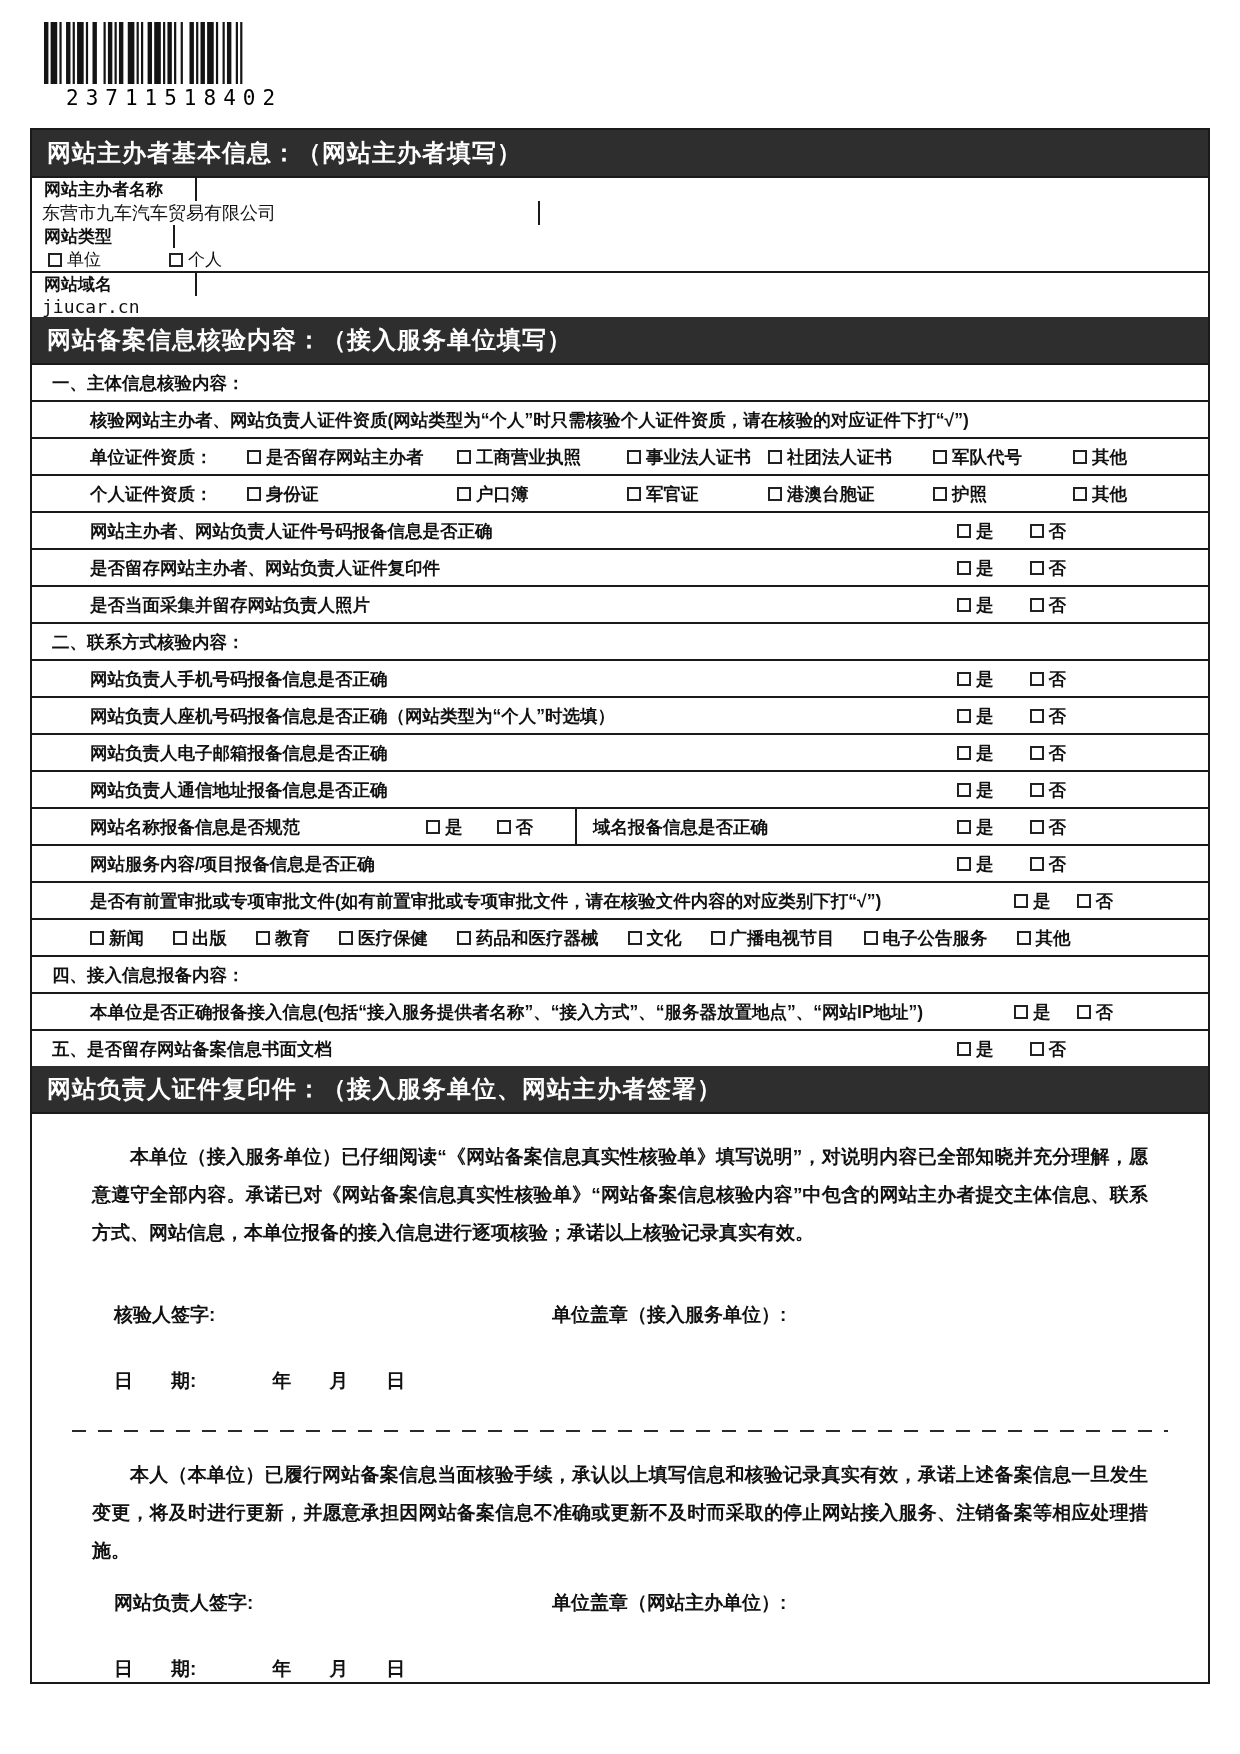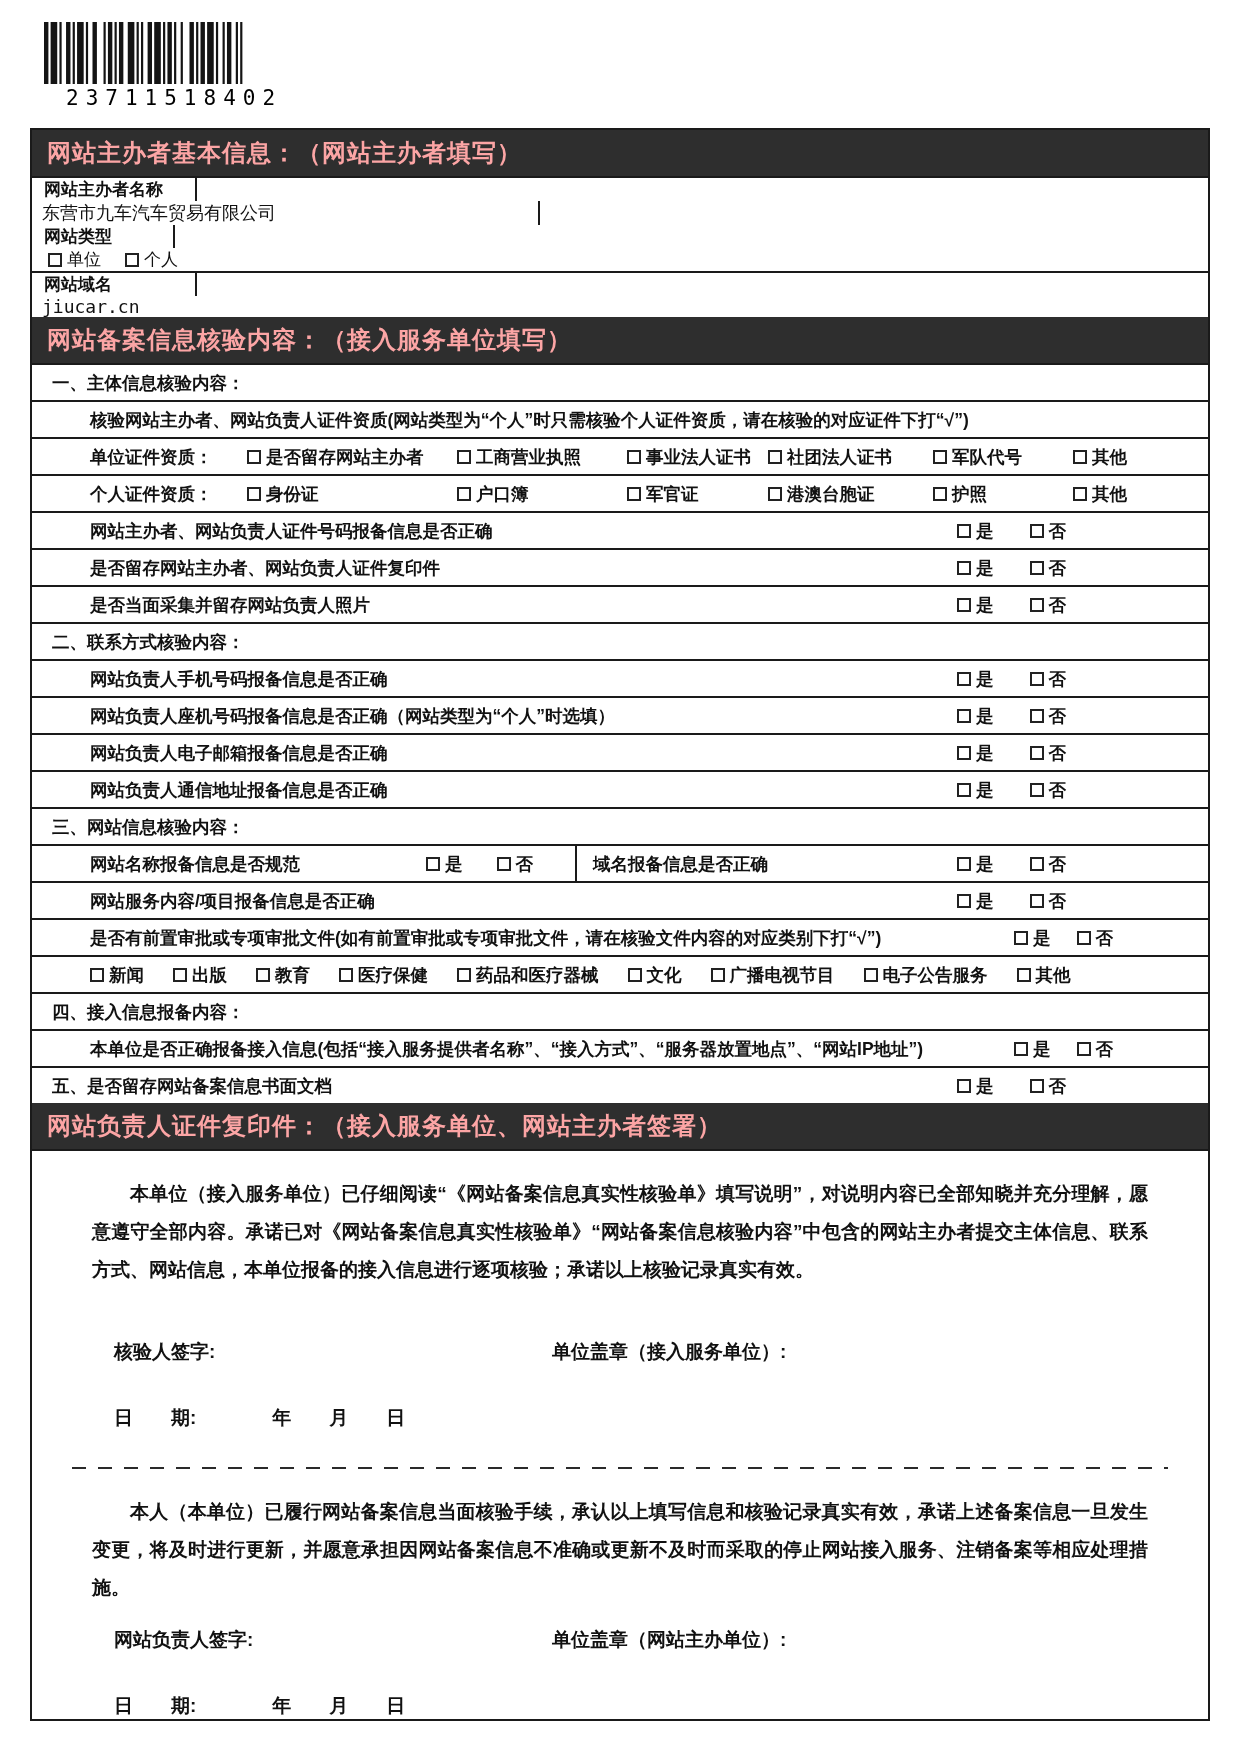--- a/index.html
+++ b/index.html
@@ -19,32 +19,32 @@
     letter-spacing:7px; padding-left:22px; margin-top:2px; color:#000;
   }
   .doc-title {
     flex:1; font-size:45px; font-weight:700; letter-spacing:17px;
     padding-left:16px; padding-top:14px; white-space:nowrap; color:#1c1c1c;
   }
 
   
   .form { border:2px solid #1a1a1a; }
   .bar {
-    background:#2e2e2e; color:#fca5a5; font-size:24px; font-weight:700;
+    background:#2e2e2e; color:#ffffff; font-size:24px; font-weight:700;
     padding:7px 15px; min-height:42px; display:flex; align-items:center;
     letter-spacing:1px;
   }
 
   
   .info-row { display:flex; border-top:2px solid #1a1a1a; min-height:37px; align-items:stretch; font-size:17px;flex-direction:column; }
   .icell { display:flex; align-items:center; }
   .cell-label { width:165px; padding-left:12px; font-weight:700; border-right:2px solid #1a1a1a; }
   .cell-name-value { width:508px; padding-left:10px; font-size:18px; border-right:2px solid #1a1a1a; }
   .cell-type-label { width:143px; padding-left:12px; font-weight:700; border-right:2px solid #1a1a1a; }
-  .cell-type-opts { flex:1; padding-left:16px; gap:24px; }
+  .cell-type-opts { flex:1; padding-left:16px; gap:68px; }
   .cell-domain-value { flex:1; padding-left:10px; font-size:18px; font-family:"DejaVu Sans Mono", monospace; }
 
   
   .crow {
     display:flex; align-items:center; border-top:2px solid #1a1a1a;
     min-height:37px; font-size:17.5px; font-weight:700;
   }
   .crow .txt { white-space:nowrap; }
   .crow.section, .crow.section_question { padding-left:20px; }
   .crow.note, .crow.question, .crow.question_inline, .crow.options, .crow.options_plain { padding-left:58px; }
@@ -306,23 +306,20 @@
             <span class="opt">
               <span class="cb"></span>
               <span>是</span>
             </span>
             <span class="opt">
               <span class="cb"></span>
               <span>否</span>
             </span>
           </span>
         </div>
-        <div class="crow section">
-          <span class="txt">三、网站信息核验内容：</span>
-        </div>
         <div class="crow split">
           <span class="split-left">
             <span class="txt">网站名称报备信息是否规范</span>
             <span class="yn">
               <span class="opt">
                 <span class="cb"></span>
                 <span>是</span>
               </span>
               <span class="opt">
                 <span class="cb"></span>

